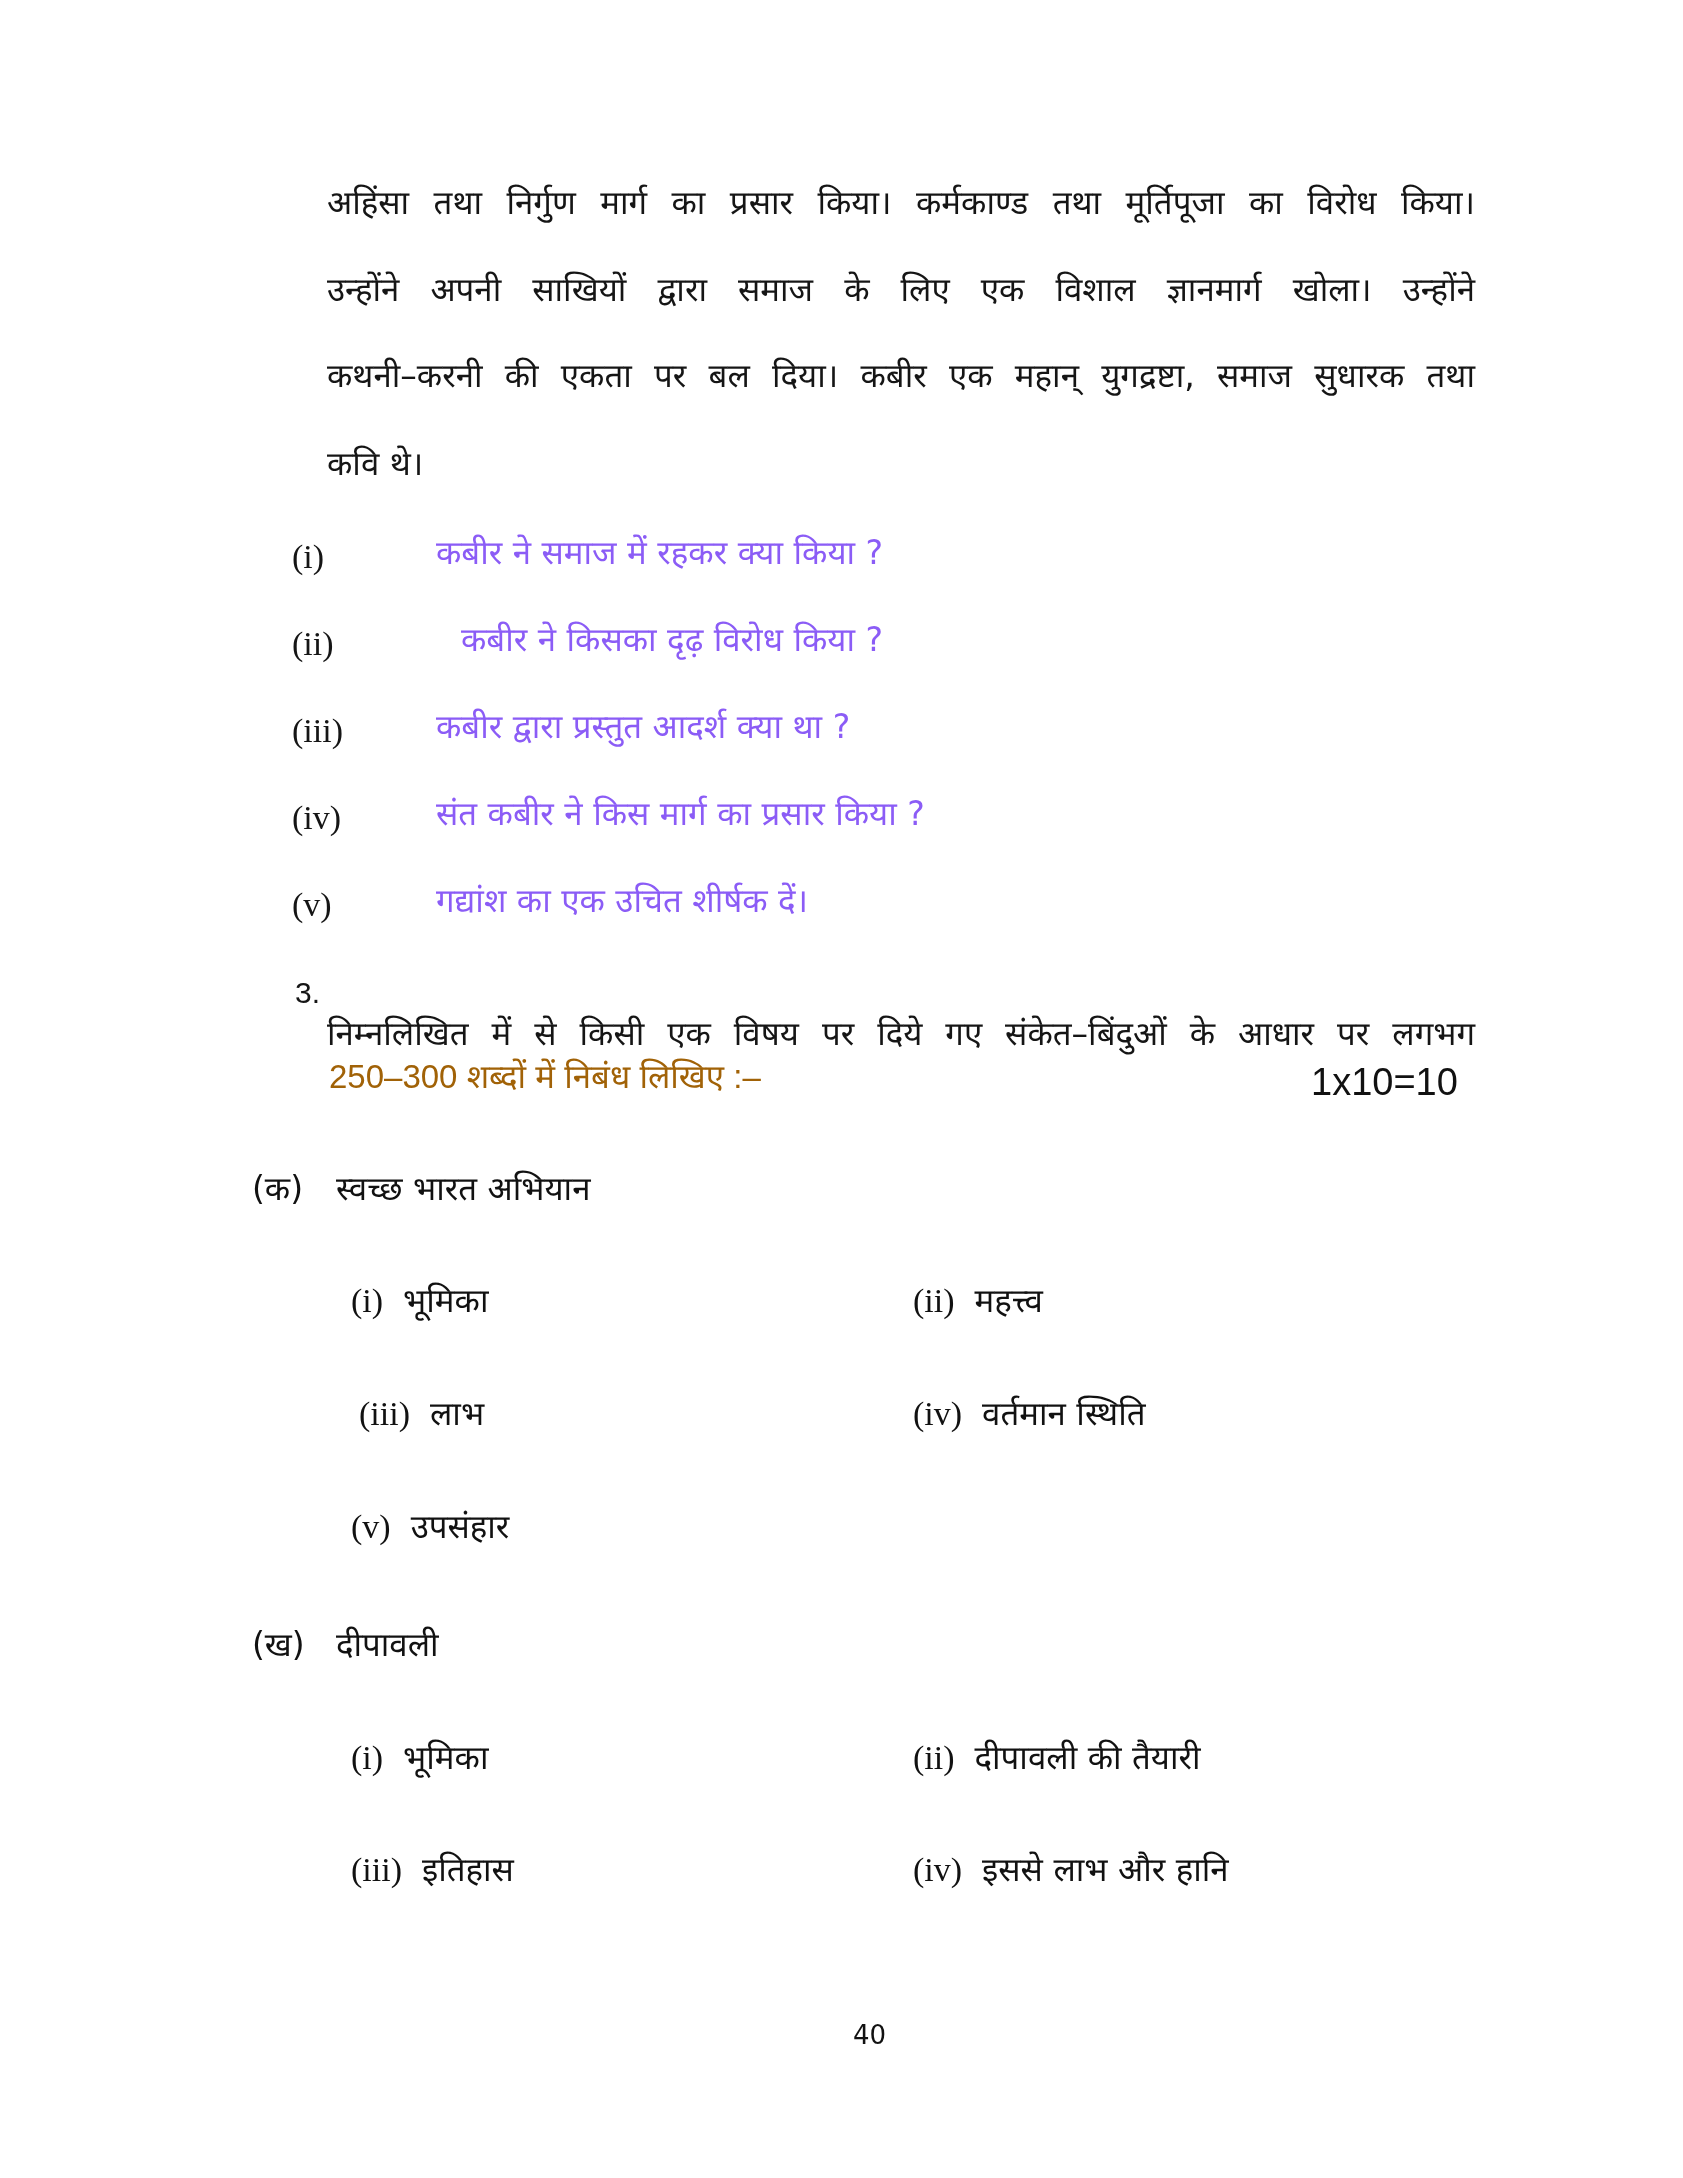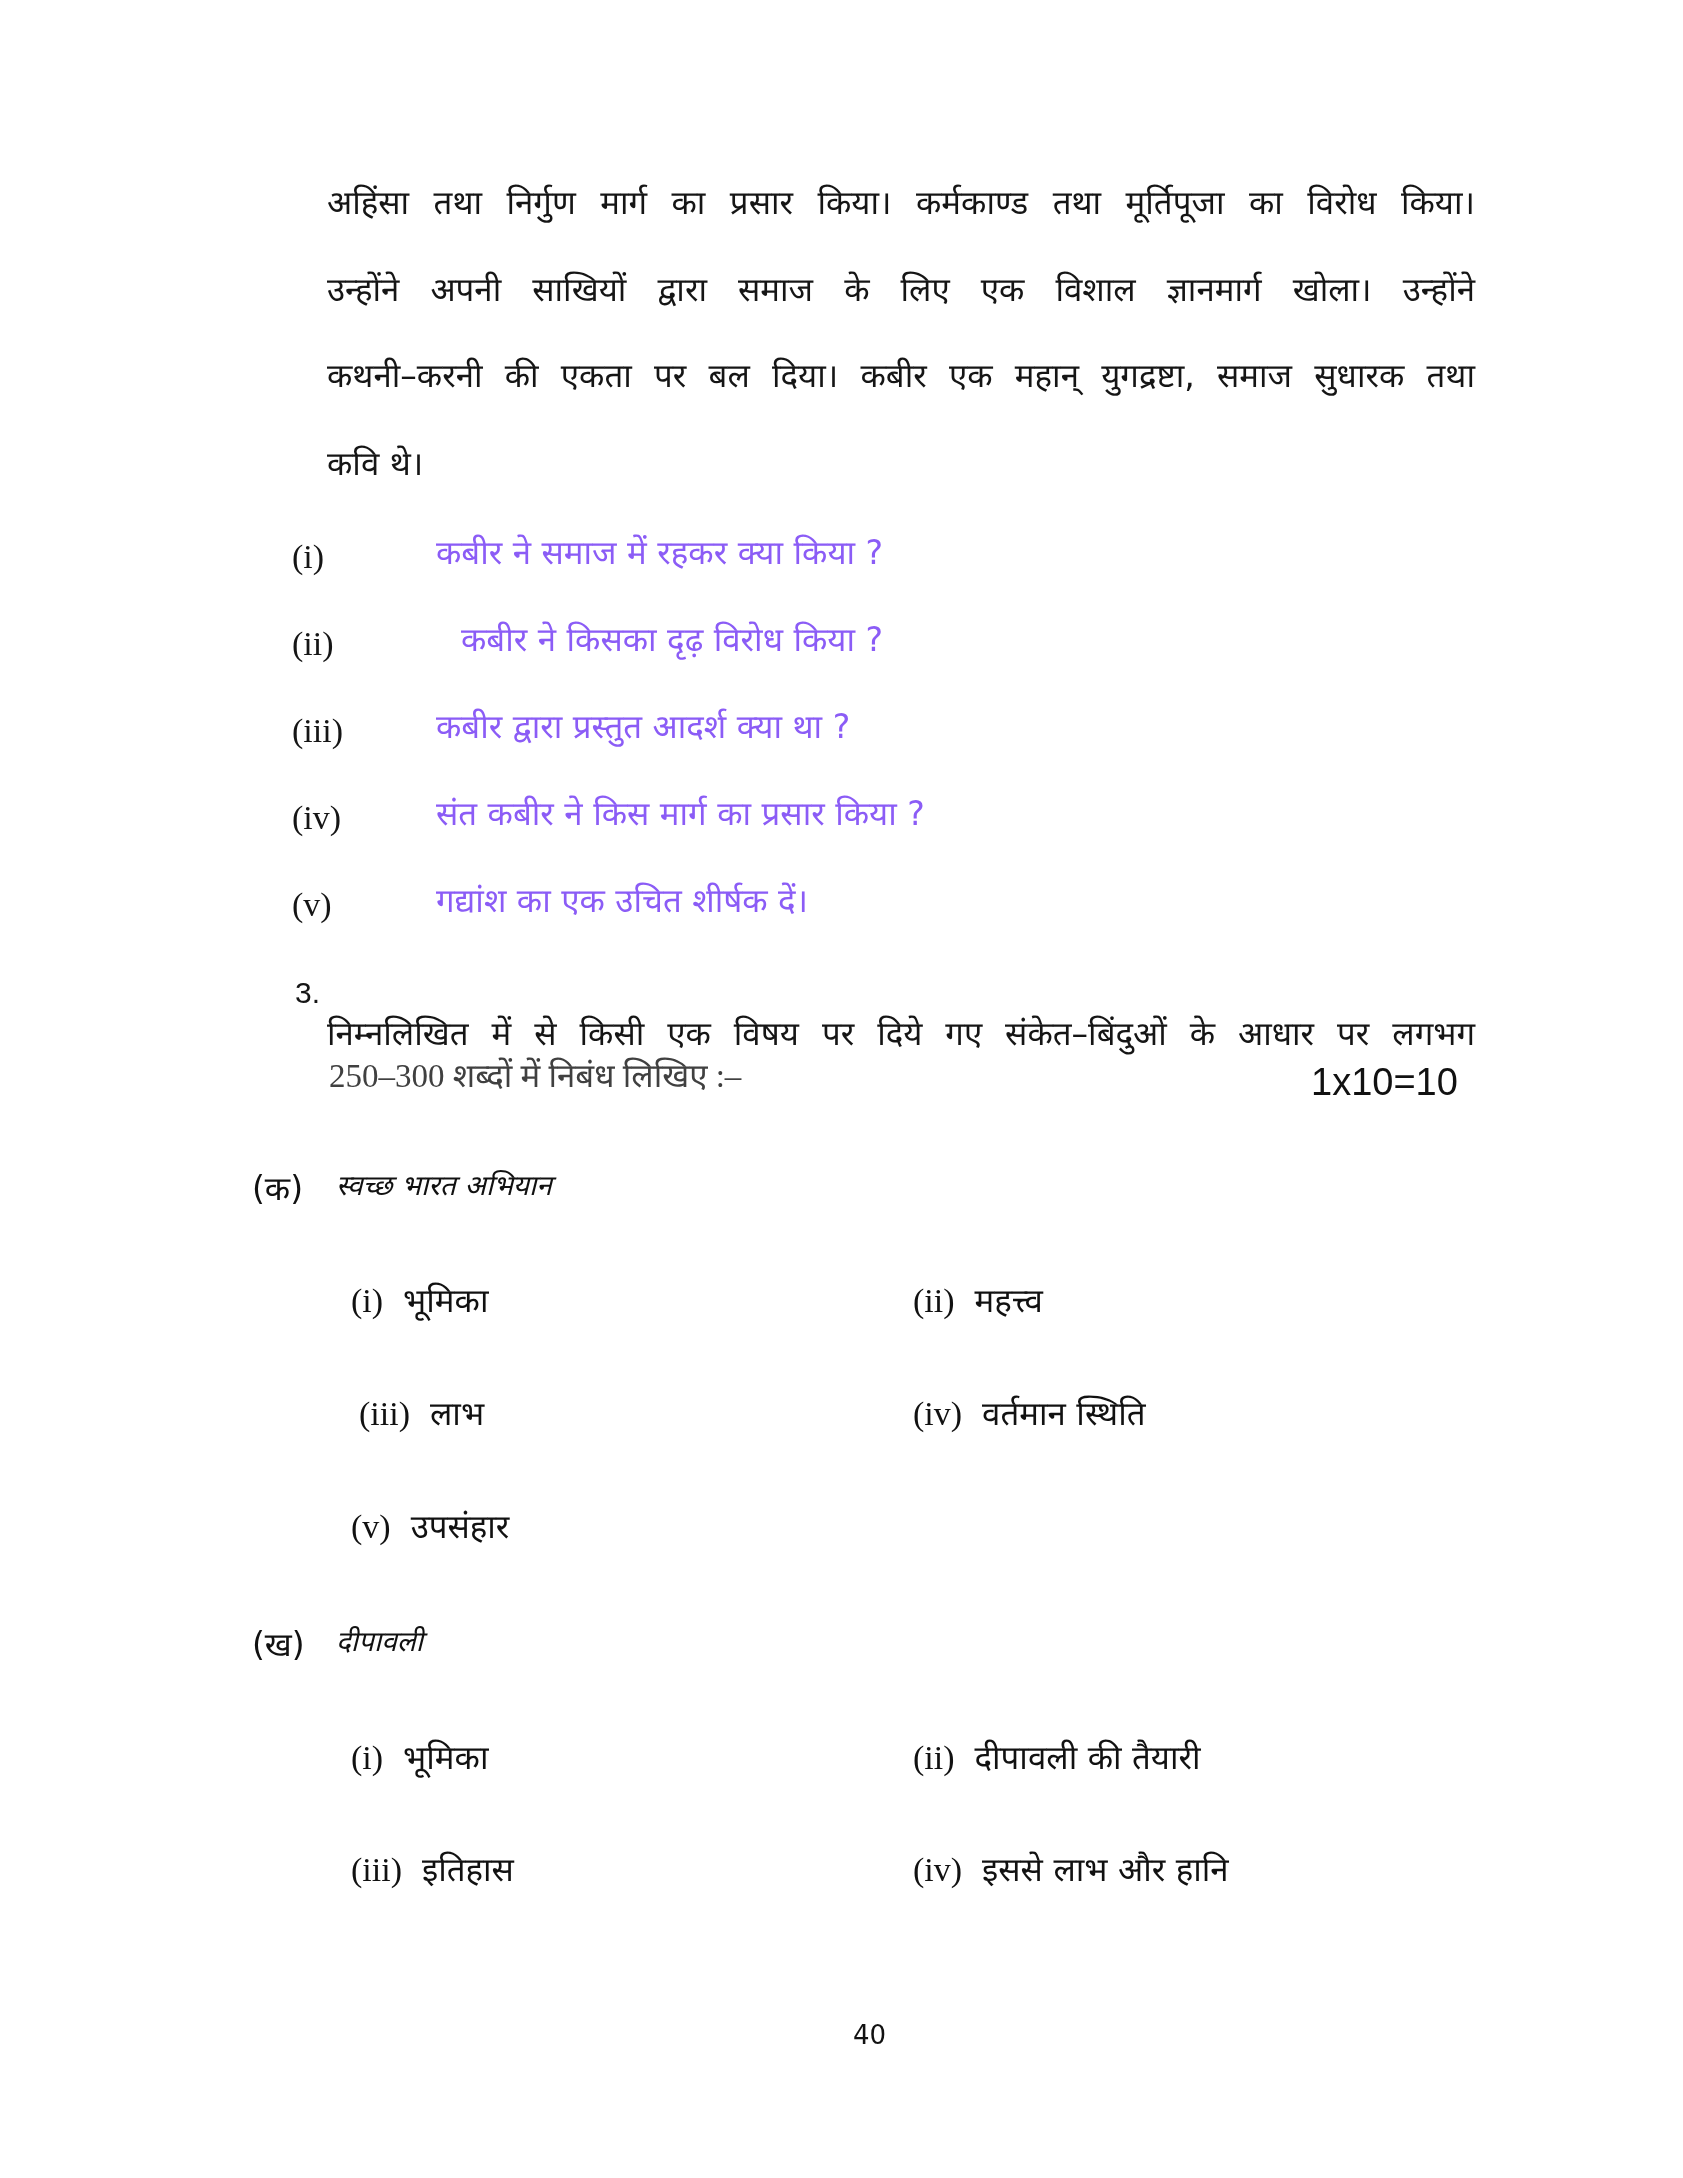--- a/index.html
+++ b/index.html
@@ -21,23 +21,23 @@
       width: 1382px;
       height: 2178px;
       background: #ffffff;
     }
     .abs {
       position: absolute;
       white-space: nowrap;
       line-height: 1;
     }
     .deva {
-      font-family: Liberation Serif, serif;
-      font-size: 33px;
-      color: #404040;
+      font-family: Liberation Sans, sans-serif;
+      font-size: 33px;
+      color: #a16207;
     }
     .para-line {
       position: absolute;
       left: 327px;
       width: 1148px;
       font-family: "DejaVu Sans", "Liberation Sans", sans-serif;
       font-size: 33px;
       line-height: 1;
       text-align: justify;
       text-align-last: justify;
@@ -104,22 +104,21 @@
     }
     .topic .tl {
       font-family: "DejaVu Sans", "Liberation Sans", sans-serif;
       font-size: 33px;
     }
     .topic .tt {
       position: absolute;
       left: 84px;
       top: 0;
       font-family: "DejaVu Sans", "Liberation Sans", sans-serif;
-      font-size: 28px;
-      font-style: italic;
+      font-size: 33px;
     }
   </style>
 </head>
 <body>
 
 <div class="page">
 
   <div>
     <div class="para-line" style="top:186px;">अहिंसा तथा निर्गुण मार्ग का प्रसार किया। कर्मकाण्ड तथा मूर्तिपूजा का विरोध किया।</div>
     <div class="para-line" style="top:273px;">उन्होंने अपनी साखियों द्वारा समाज के लिए एक विशाल ज्ञानमार्ग खोला। उन्होंने</div>

